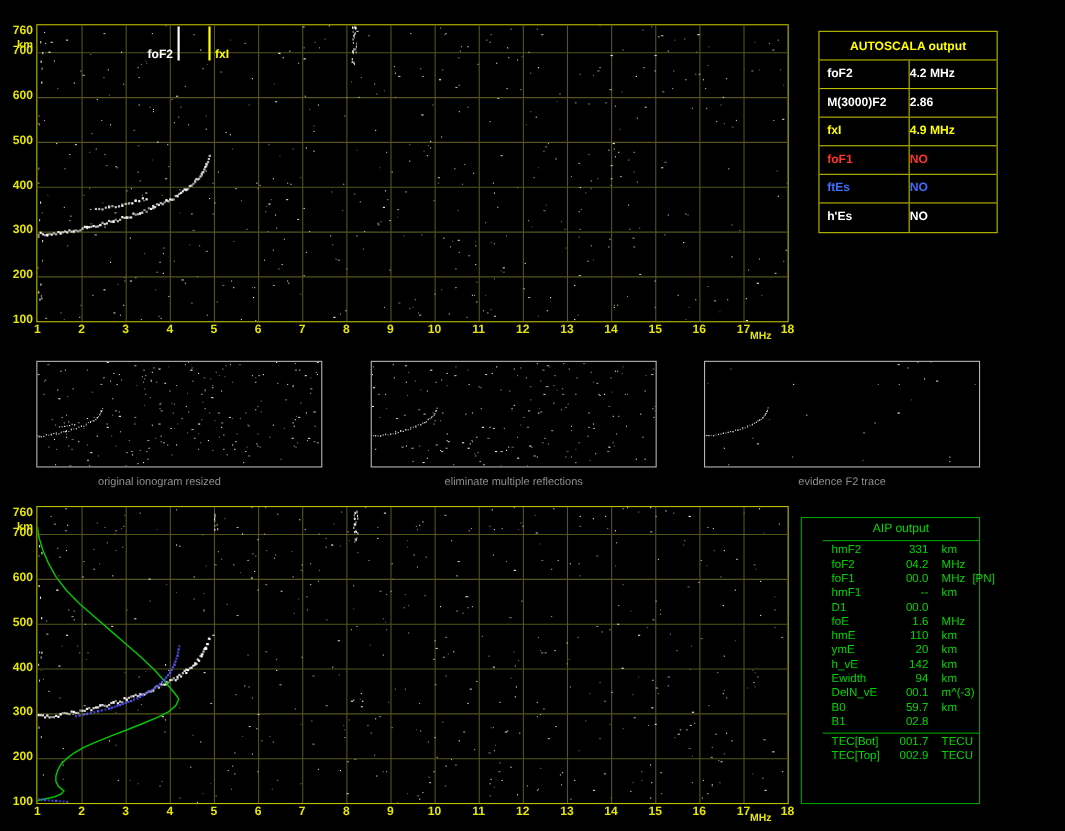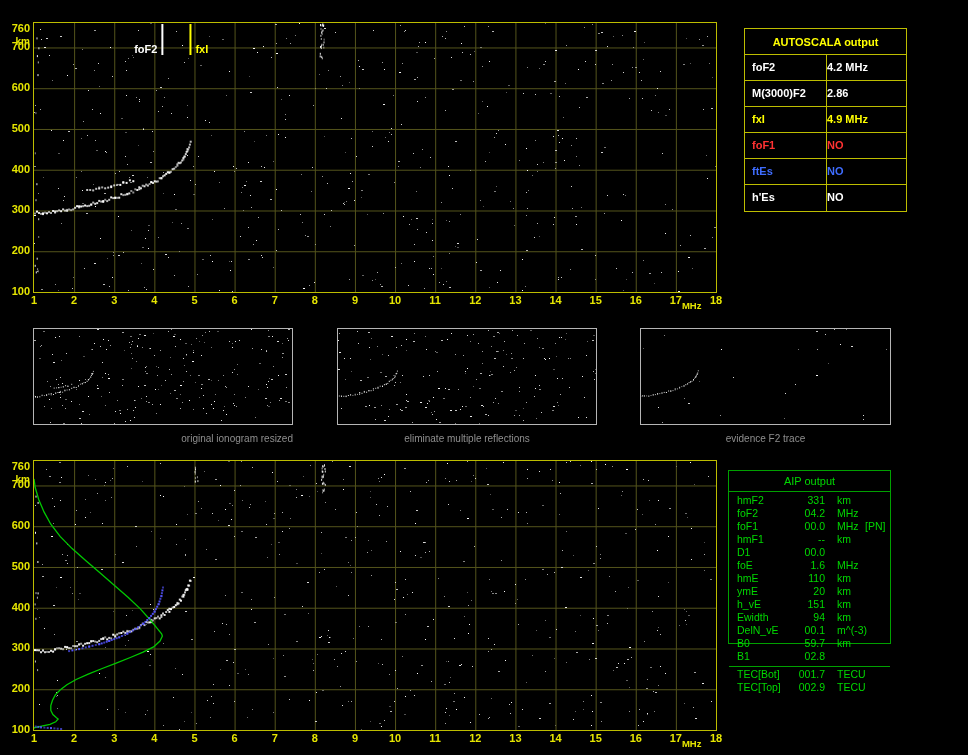--- a/index.html
+++ b/index.html
@@ -15,32 +15,32 @@
   .ylab{left:-31px;width:27px;text-align:right;}
   .unit{font-size:10px;}
   .xlab{top:272px;width:22px;text-align:center;}
   .xunit{top:277px;font-size:9.5px;}
   .thumb{position:absolute;top:328px;border:1px solid #b5b5b5;background:#000;}
   .thumb svg{display:block;}
   #thumb0{left:33px;}
   #thumb1{left:337px;}
   #thumb2{left:640px;}
   .caption{position:absolute;top:433px;color:#8f8f8f;font-size:10px;text-align:center;}
-  #cap0{left:33px;width:260px;text-align:right;}
+  #cap0{left:15px;width:260px;}
   #cap1{left:337px;width:260px;}
   #cap2{left:640px;width:251px;}
   
   .as{position:absolute;left:744px;top:28px;width:163px;border:1px solid #bdbd00;background:#000;}
   .as-h{height:26px;line-height:26px;text-align:center;color:#ffff00;font-size:11px;font-weight:bold;border-bottom:1px solid #bdbd00;}
   .as-r{display:grid;grid-template-columns:82px 1fr;height:26px;line-height:25px;border-bottom:1px solid #bdbd00;font-size:11px;font-weight:bold;}
   .as-r:last-child{border-bottom:none;}
   .as-r .l{padding-left:7px;border-right:1px solid #bdbd00;}
   .as-r .v{}
   
-  .aip{position:absolute;left:728px;top:470px;width:163px;height:174px;border:1px solid #00a000;color:#00d800;background:#000;}
+  .aip{position:absolute;left:728px;top:470px;width:163px;height:261px;border:1px solid #00a000;color:#00d800;background:#000;padding-left:19px;}
   .aip-h{height:21px;line-height:21px;text-align:center;font-size:11px;border-bottom:1px solid #00a000;}
   .aip-body{padding-top:2px;}
   .aip-r{display:grid;grid-template-columns:56px 32px 38px 1fr;height:13px;line-height:13px;font-size:10.5px;padding-left:8px;}
   .aip-r .v{text-align:right;}
   .aip-r .u{padding-left:12px;}
   .aip-r .e{padding-left:2px;}
   .aip-sep{border-top:1px solid #00a000;margin-top:3px;padding-top:1px;}
 </style>
 </head>
 <body>
@@ -2272,21 +2272,21 @@
         <div class="e"></div>
       </div>
       <div class="aip-r">
         <div>ymE</div>
         <div class="v">20</div>
         <div class="u">km</div>
         <div class="e"></div>
       </div>
       <div class="aip-r">
         <div>h_vE</div>
-        <div class="v">151</div>
+        <div class="v">142</div>
         <div class="u">km</div>
         <div class="e"></div>
       </div>
       <div class="aip-r">
         <div>Ewidth</div>
         <div class="v">94</div>
         <div class="u">km</div>
         <div class="e"></div>
       </div>
       <div class="aip-r">

